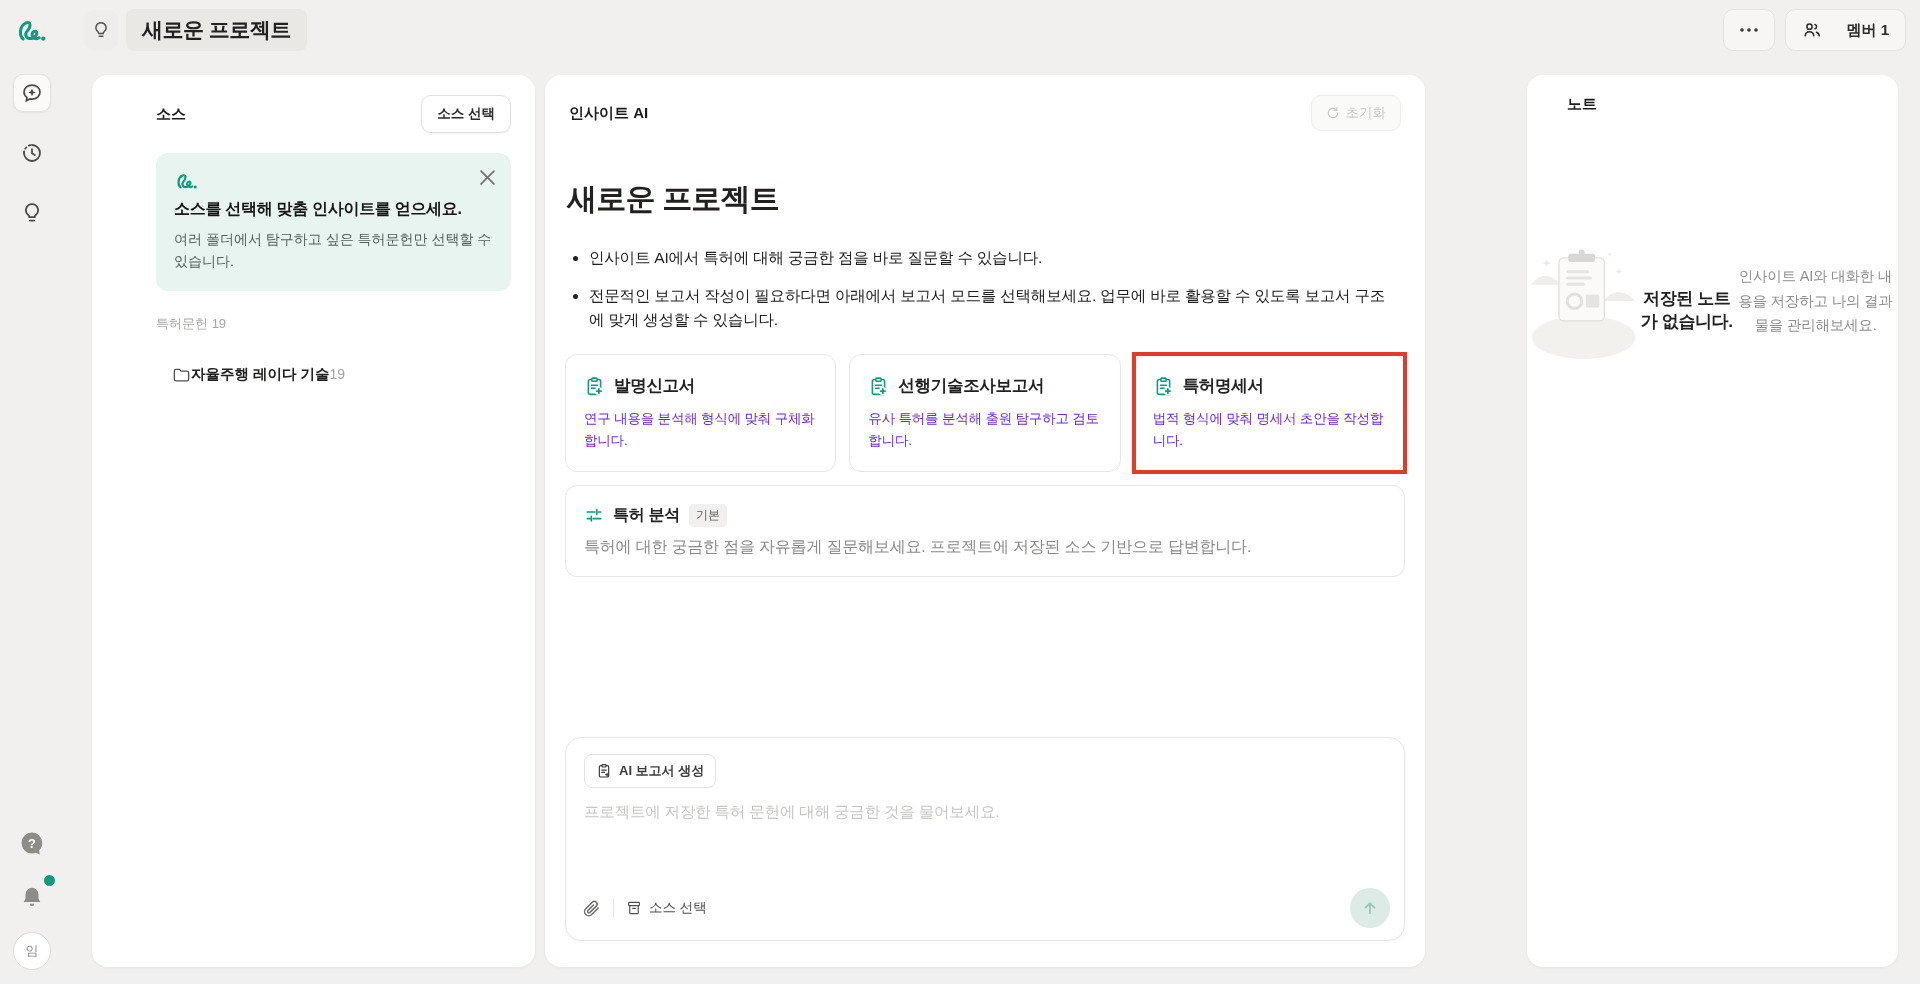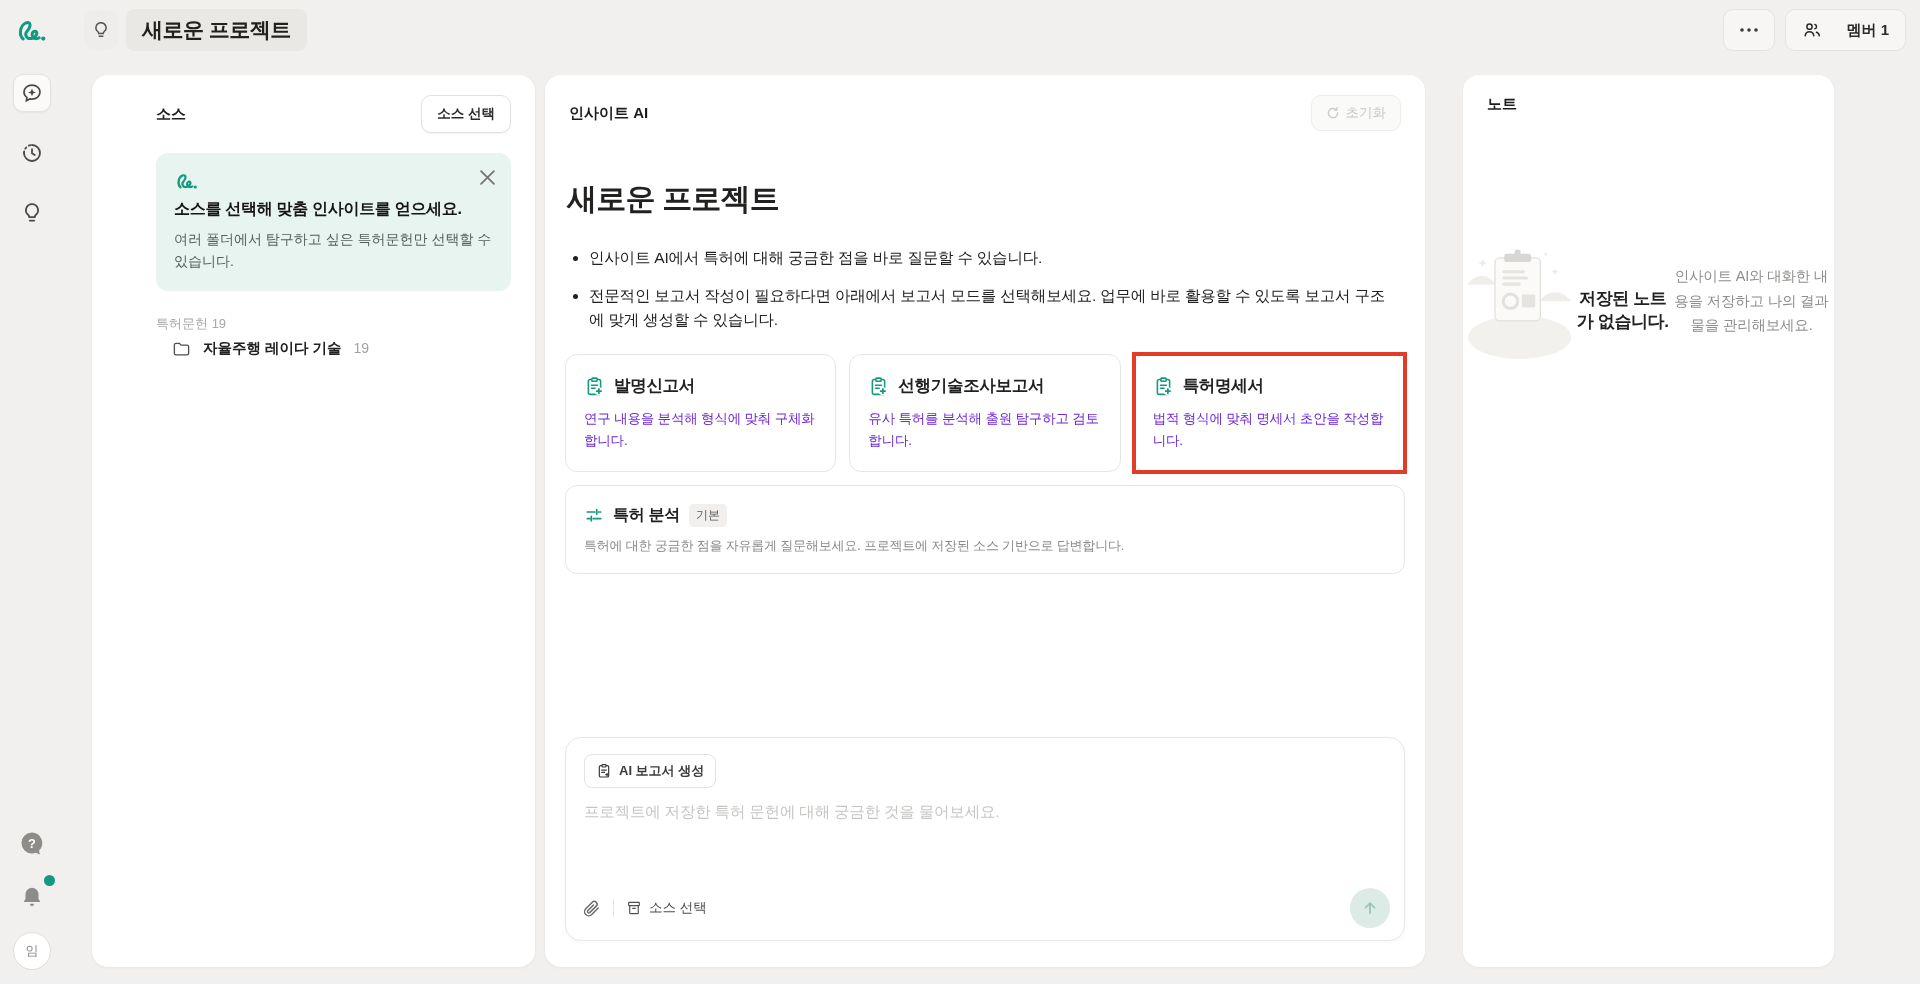--- a/index.html
+++ b/index.html
@@ -23,52 +23,52 @@
   .bulb-btn { width:34px; height:40px; border-radius:10px; display:flex; align-items:center; justify-content:center; color:#555453; background:#eeedeb; }
   .proj-title { margin-left:8px; background:#e9e8e5; border-radius:8px; padding:7px 16px; font-size:21px; font-weight:bold; letter-spacing:-0.5px; }
   .topbar-right { margin-left:auto; display:flex; gap:10px; }
   .top-btn { height:42px; background:#f7f6f5; border:1px solid #e4e3e1; border-radius:10px; display:flex; align-items:center; justify-content:center; gap:24px; padding:0 16px; font-size:15px; font-weight:bold; color:#2c2b2a; cursor:pointer; }
   .top-btn.square { width:52px; padding:0; }
 
   
   .panel { position:absolute; top:75px; bottom:17px; background:#fff; border-radius:16px; box-shadow:0 1px 3px rgba(0,0,0,.05); }
   .panel-sources { left:92px; width:443px;padding-left:40px; }
   .panel-insight { left:545px; width:880px; }
-  .panel-notes  { left:1463px; width:371px; }
+  .panel-notes  { left:1527px; width:371px;padding-left:16px; }
   .panel-head { display:flex; align-items:center; justify-content:space-between; padding:20px 24px 0 24px; }
   .panel-title { font-size:15px; font-weight:bold; color:#1d1c1b; }
 
   
   .select-src-btn { background:#fff; border:1px solid #e2e1df; border-radius:10px; padding:9px 15px; font-size:13.5px; font-weight:bold; color:#2c2b2a; box-shadow:0 1px 2px rgba(0,0,0,.05); cursor:pointer; }
   .banner { margin:20px 24px 0 24px; background:#e8f4f0; border-radius:12px; padding:16px 18px 18px 18px; position:relative; }
   .banner-close { position:absolute; top:14px; right:14px; width:20px; height:20px; color:#73726f; cursor:pointer; display:flex; align-items:center; justify-content:center; }
   .banner-logo { width:26px; height:22px; }
   .banner-heading { margin-top:8px; font-size:16px; font-weight:bold; letter-spacing:-0.3px; color:#161514; }
   .banner-desc { margin-top:8px; font-size:14px; color:#55605c; line-height:1.6; }
   .group-label { margin:24px 24px 0 24px; font-size:13px; color:#a9a8a5; }
-  .folder-row { margin:6px 24px 0 40px; display:flex; align-items:center; gap:12px; cursor:pointer; }
+  .folder-row { margin:32px 24px 0 40px; display:flex; align-items:center; gap:0; cursor:pointer; }
   .folder-name { font-size:14.5px; font-weight:bold; color:#222120; }
   .folder-count { font-size:14px; color:#a4a3a0; }
 
   
   .reset-btn { display:flex; align-items:center; gap:6px; background:#fafaf9; border:1px solid #eeedeb; border-radius:10px; padding:8px 14px; font-size:13.5px; color:#c9c8c5; cursor:default; }
   .insight-body { padding:0 20px; }
   .insight-h1 { margin:48px 0 0 2px; font-size:30px; font-weight:800; letter-spacing:-0.8px; }
   .insight-bullets { margin:26px 16px 0 24px; }
   .insight-bullets li { font-size:15.5px; line-height:1.55; margin-bottom:14px; letter-spacing:-0.2px; }
   .mode-grid { display:grid; grid-template-columns:1fr 1fr 1fr; gap:13px; margin-top:22px; }
   .mode-card { position:relative; background:#fff; border:1px solid #e7e6e4; border-radius:12px; padding:20px 18px; cursor:pointer; }
   .mode-card-title { display:flex; align-items:center; gap:9px; font-size:16.5px; font-weight:bold; letter-spacing:-0.3px; }
   .mode-card-desc { margin-top:11px; font-size:13.5px; color:#6d28d9; line-height:1.6; letter-spacing:-0.2px; }
   .mode-card.highlighted::after { content:""; position:absolute; inset:-3px; border:4px solid #e23b2a; pointer-events:none; }
   .analysis-card { margin-top:13px; background:#fff; border:1px solid #e7e6e4; border-radius:12px; padding:18px; cursor:pointer; }
   .analysis-title-row { display:flex; align-items:center; gap:9px; }
   .analysis-title { font-size:16px; font-weight:bold; letter-spacing:-0.3px; }
   .badge { background:#f1f0ee; border-radius:4px; padding:3px 7px; font-size:12px; color:#5a5957; }
-  .analysis-desc { margin-top:10px; font-size:13px; color:#8b8a88; letter-spacing:-0.2px; }
+  .analysis-desc { margin-top:10px; font-size:16px; color:#8b8a88; letter-spacing:-0.2px; }
 
   .composer { position:absolute; left:20px; right:20px; bottom:26px; height:204px; border:1px solid #e8e7e5; border-radius:16px; background:#fff; box-shadow:0 1px 4px rgba(0,0,0,.04); padding:16px 18px; }
   .report-chip { display:inline-flex; align-items:center; gap:7px; border:1px solid #e4e3e1; border-radius:8px; padding:7px 11px; font-size:13px; font-weight:bold; color:#3c3b3a; background:#fff; cursor:pointer; }
   .composer textarea { display:block; width:100%; height:70px; margin-top:14px; border:none; outline:none; resize:none; font-family:inherit; font-size:15.5px; color:#333; background:transparent; }
   .composer textarea::placeholder { color:#c7c6c3; letter-spacing:-0.2px; }
   .composer-foot { position:absolute; left:16px; right:14px; bottom:12px; display:flex; align-items:center; gap:12px; }
   .foot-divider { width:1px; height:18px; background:#e6e5e3; }
   .src-select { display:flex; align-items:center; gap:7px; font-size:13.5px; color:#4f4e4c; cursor:pointer; }
   .send-btn { margin-left:auto; width:40px; height:40px; border-radius:50%; background:#dcebe6; color:#9cc5ba; display:flex; align-items:center; justify-content:center; cursor:pointer; border:none; }
   .clip-icon { color:#6b6a68; display:flex; }

